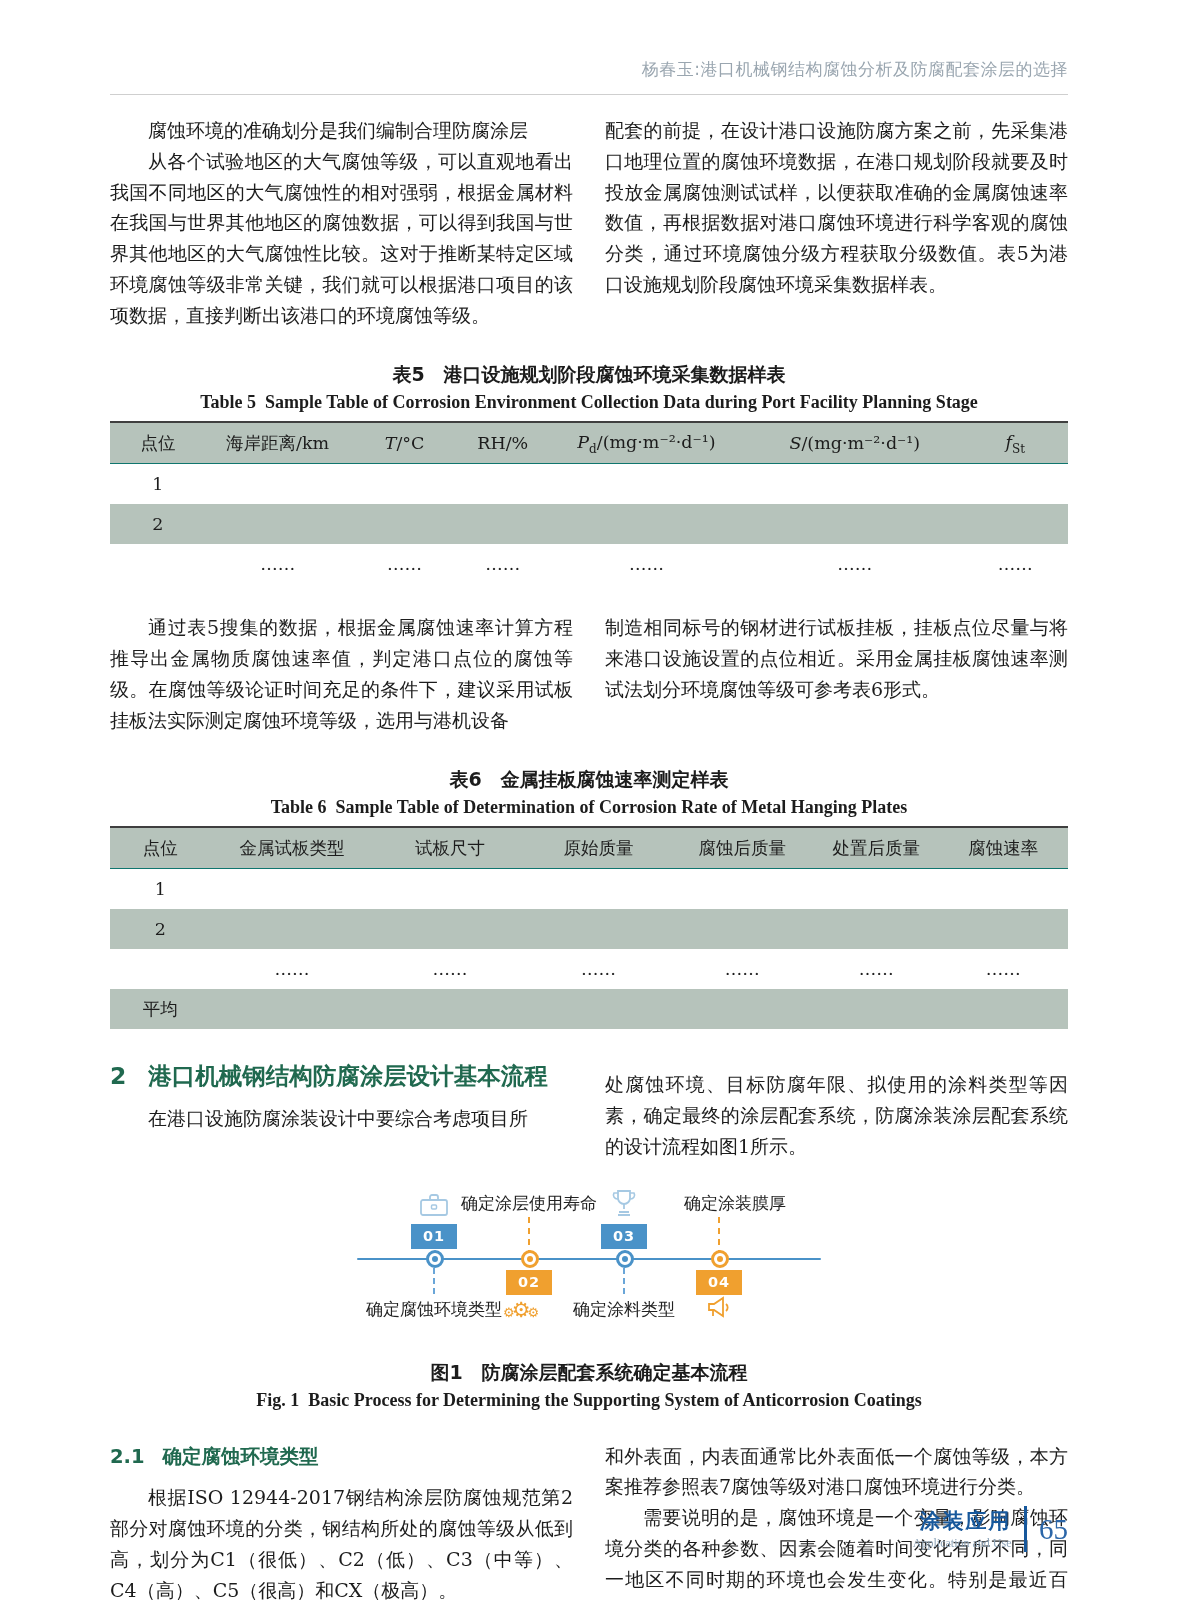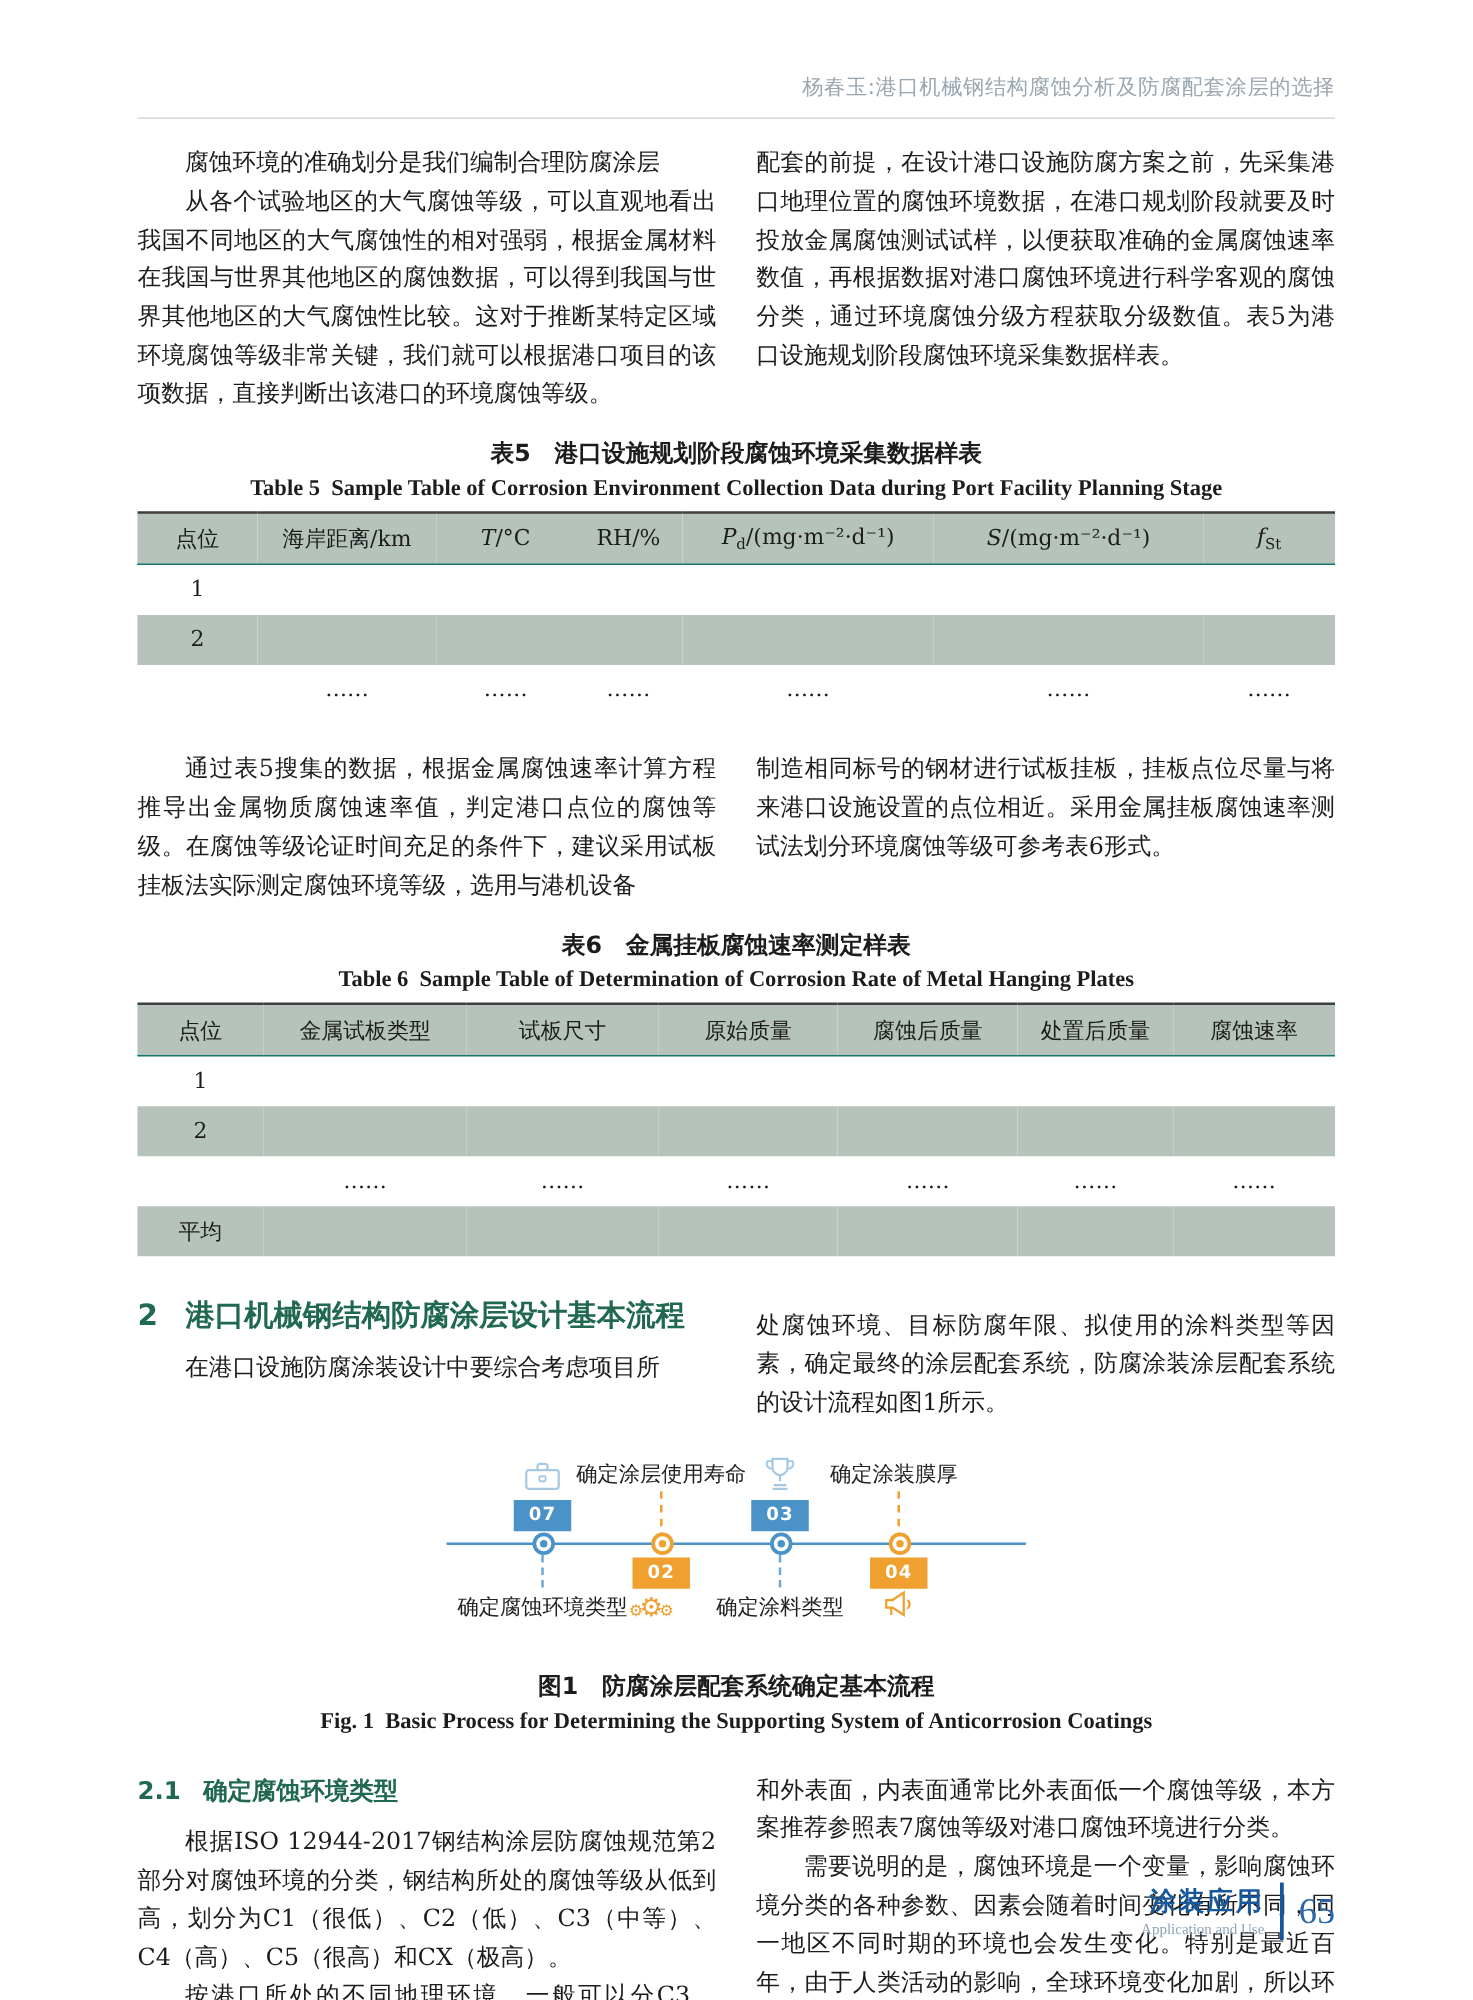--- a/index.html
+++ b/index.html
@@ -19,21 +19,21 @@
     font-family:"DejaVu Sans","Liberation Sans",sans-serif;
     font-size:17px;color:#9aa6b0;letter-spacing:.5px;
   }
   .head-rule{border:none;border-top:1px solid #cfcfcf;margin:13px 0 0 0;}
   
   .twocol{display:flex;gap:32px;margin-top:20px;}
   .col{width:463px;font-size:19px;line-height:1.62;text-align:justify;}
   .col p{margin:0;}
   .indent{text-indent:2em;}
   
-  .tablock{margin-top:20px;}
+  .tablock{margin-top:32px;}
   .tab-title-cn{
     text-align:center;font-family:"DejaVu Sans","Liberation Sans",sans-serif;
     font-weight:700;font-size:19px;margin:10px 0 4px 0;
   }
   .tab-title-en{
     text-align:center;font-family:"Liberation Serif","DejaVu Serif",serif;
     font-weight:700;font-size:18px;margin:0 0 8px 0;
   }
   table.sample{
     width:100%;border-collapse:collapse;
@@ -280,21 +280,21 @@
       <div class="flow">
         <div class="baseline"></div>
 
         <span class="ficon" style="left:90px;top:8px;">
           <svg width="30" height="26" viewBox="0 0 30 26">
               <rect x="2" y="8" width="26" height="15" rx="2" fill="none" stroke="#a6c9e3" stroke-width="1.8"></rect>
               <path d="M11 8V5a2 2 0 0 1 2-2h4a2 2 0 0 1 2 2v3" fill="none" stroke="#a6c9e3" stroke-width="1.8"></path>
               <rect x="12.5" y="13" width="5" height="4" rx="1" fill="none" stroke="#a6c9e3" stroke-width="1.5"></rect>
             </svg>
         </span>
-        <div class="chip blue" style="left:82px;top:40px;">07</div>
+        <div class="chip blue" style="left:82px;top:40px;">01</div>
         <div class="node" style="left:97px;">
             <span class="dot"></span>
           </div>
         <div class="dash" style="left:104px;top:84px;height:26px;"></div>
         <div class="flabel" style="left:15px;top:114px;">确定腐蚀环境类型</div>
 
         <div class="flabel" style="left:110px;top:8px;">确定涂层使用寿命</div>
         <div class="dash orange" style="left:199px;top:33px;height:39px;"></div>
         <div class="node orange" style="left:192px;">
             <span class="dot"></span>
@@ -310,21 +310,21 @@
               <path d="M9 24h10M8 27h12" stroke="#a6c9e3" stroke-width="1.8"></path>
             </svg>
         </span>
         <div class="chip blue" style="left:272px;top:40px;">03</div>
         <div class="node" style="left:287px;">
             <span class="dot"></span>
           </div>
         <div class="dash" style="left:294px;top:84px;height:26px;"></div>
         <div class="flabel" style="left:205px;top:114px;">确定涂料类型</div>
 
-        <div class="flabel" style="left:296px;top:8px;">确定涂装膜厚</div>
+        <div class="flabel" style="left:316px;top:8px;">确定涂装膜厚</div>
         <div class="dash orange" style="left:389px;top:33px;height:39px;"></div>
         <div class="node orange" style="left:382px;">
             <span class="dot"></span>
           </div>
         <div class="chip orange" style="left:367px;top:86px;">04</div>
         <span class="ficon" style="left:377px;top:112px;">
           <svg width="28" height="24" viewBox="0 0 28 24">
               <path d="M3 8h5l9-6v18l-9-6H3z" fill="none" stroke="#f0a02f" stroke-width="1.8"></path>
               <path d="M20 8c2.2 1.8 2.2 5.2 0 7" fill="none" stroke="#f0a02f" stroke-width="1.8"></path>
               <path d="M7 14v6" stroke="#f0a02f" stroke-width="1.8"></path>

